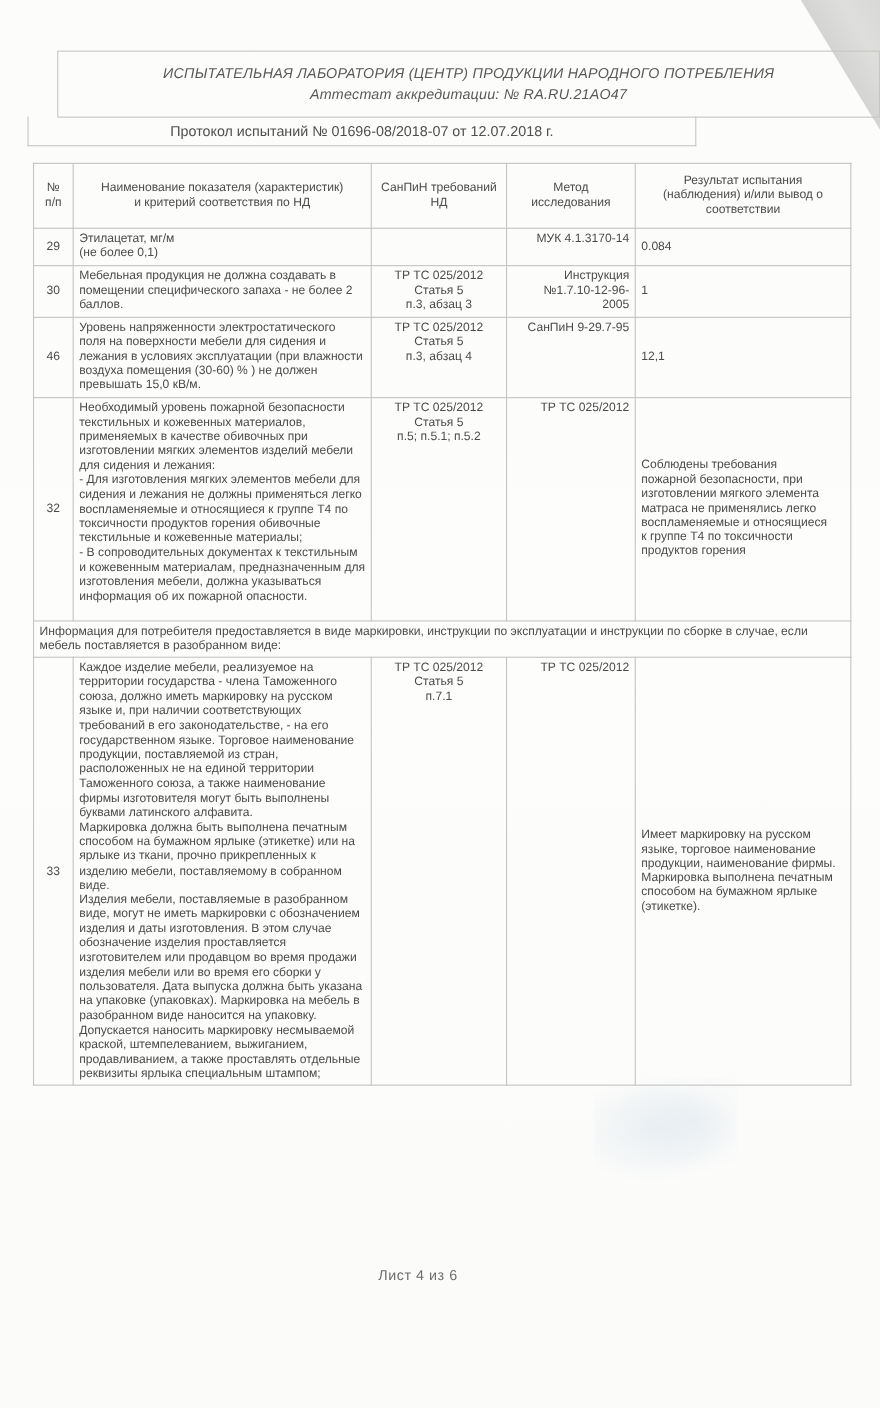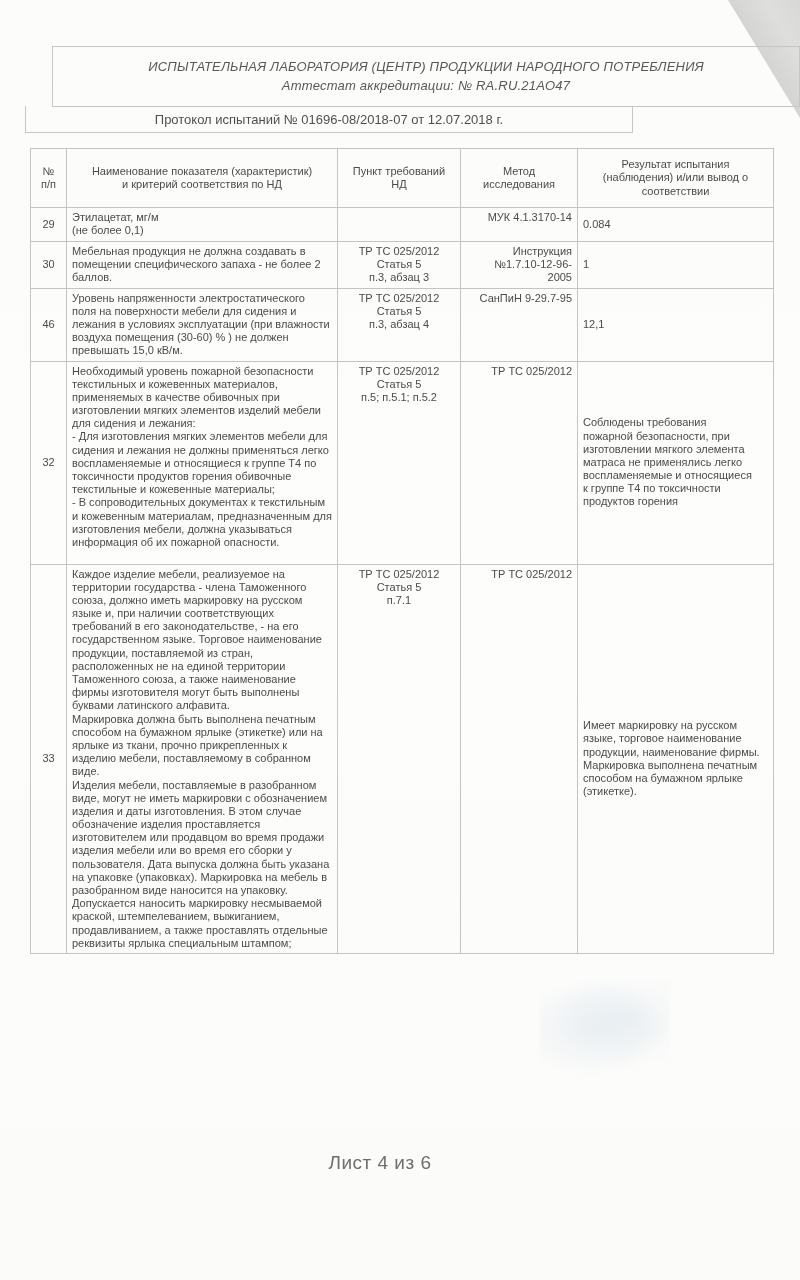--- a/index.html
+++ b/index.html
@@ -66,21 +66,21 @@
   tr.r-hdr{height:59px;}
   tr.r-29{height:34px;margin-top:44px;}
   tr.r-30{height:44px;}
   tr.r-31{height:66px;}
   tr.r-32{height:203px;}
   tr.r-info{height:33px;}
   tr.r-33{height:388px;}
 
   .footer-sheet{
     position:absolute;left:0;top:1152px;width:760px;text-align:center;
-    font-size:19px;color:#6e6e6c;letter-spacing:.5px;
+    font-size:13px;color:#6e6e6c;letter-spacing:.5px;
   }
 </style>
 </head>
 <body>
 
 <div class="scan-page">
 
   <div class="corner-fold"></div>
   <div class="stamp-remnant"></div>
 
@@ -100,21 +100,21 @@
       <col style="width:123px">
       <col style="width:117px">
       <col style="width:196px">
     </colgroup>
     <tbody>
       <tr class="r-hdr">
         <th class="col-head pre">№
 п/п</th>
         <th class="col-head pre">Наименование показателя (характеристик)
 и критерий соответствия по НД</th>
-        <th class="col-head pre">Пункт требований
+        <th class="col-head pre">СанПиН требований
 НД</th>
         <th class="col-head pre">Метод
 исследования</th>
         <th class="col-head pre">Результат испытания
 (наблюдения) и/или вывод о
 соответствии</th>
       </tr>
 
       <tr class="r-29">
         <td class="num">29</td>
@@ -158,20 +158,23 @@
         <td class="method pre">ТР ТС 025/2012</td>
         <td class="result pre">Соблюдены требования
 пожарной безопасности, при
 изготовлении мягкого элемента
 матраса  не применялись легко
 воспламеняемые и относящиеся
 к группе Т4 по токсичности
 продуктов горения</td>
       </tr>
 
+      <tr class="r-info">
+        <td class="info-row" colspan="5">Информация для потребителя предоставляется в виде маркировки, инструкции по эксплуатации и инструкции по сборке в случае, если мебель поставляется в разобранном виде:</td>
+      </tr>
 
       <tr class="r-33">
         <td class="num">33</td>
         <td class="name pre">Каждое изделие мебели, реализуемое на территории государства - члена Таможенного союза, должно иметь маркировку на русском языке и, при наличии соответствующих требований в его законодательстве, - на его государственном языке. Торговое наименование продукции, поставляемой из стран, расположенных не на единой территории Таможенного союза, а также наименование фирмы изготовителя могут быть выполнены буквами латинского алфавита.
 Маркировка должна быть выполнена печатным способом на бумажном ярлыке (этикетке) или на ярлыке из ткани, прочно прикрепленных к изделию мебели, поставляемому в собранном виде.
 Изделия мебели, поставляемые в разобранном виде, могут не иметь маркировки с обозначением изделия и даты изготовления. В этом случае обозначение изделия проставляется изготовителем или продавцом во время продажи изделия мебели или во время его сборки у пользователя. Дата выпуска должна быть указана на упаковке (упаковках). Маркировка на мебель в разобранном виде наносится на упаковку.
 Допускается наносить маркировку несмываемой краской, штемпелеванием, выжиганием, продавливанием, а также проставлять отдельные реквизиты ярлыка специальным штампом;</td>
         <td class="clause pre">ТР ТС 025/2012
 Статья 5
 п.7.1</td>

